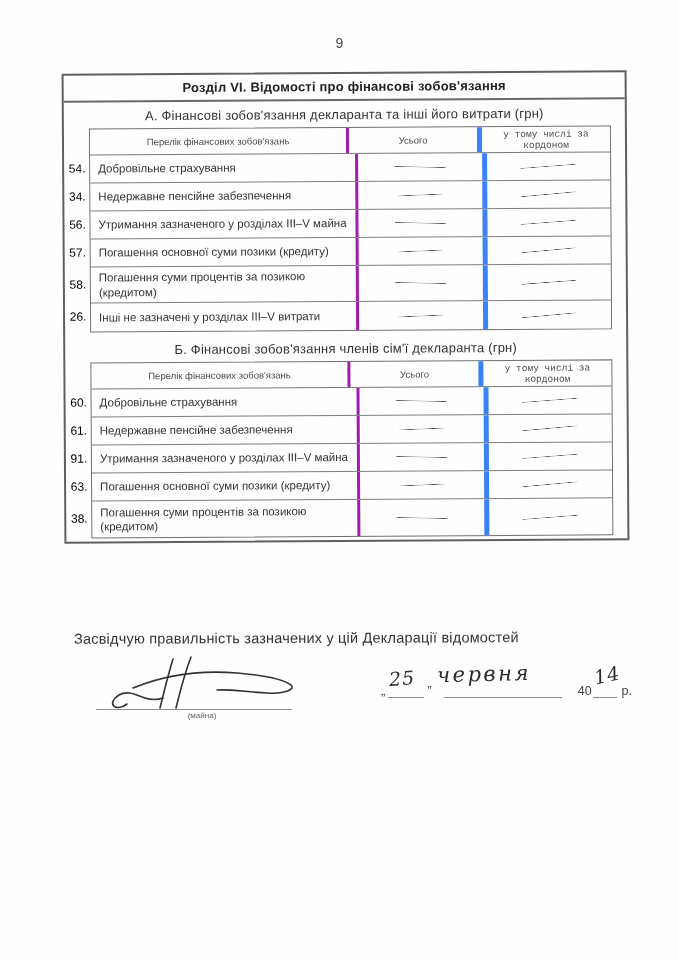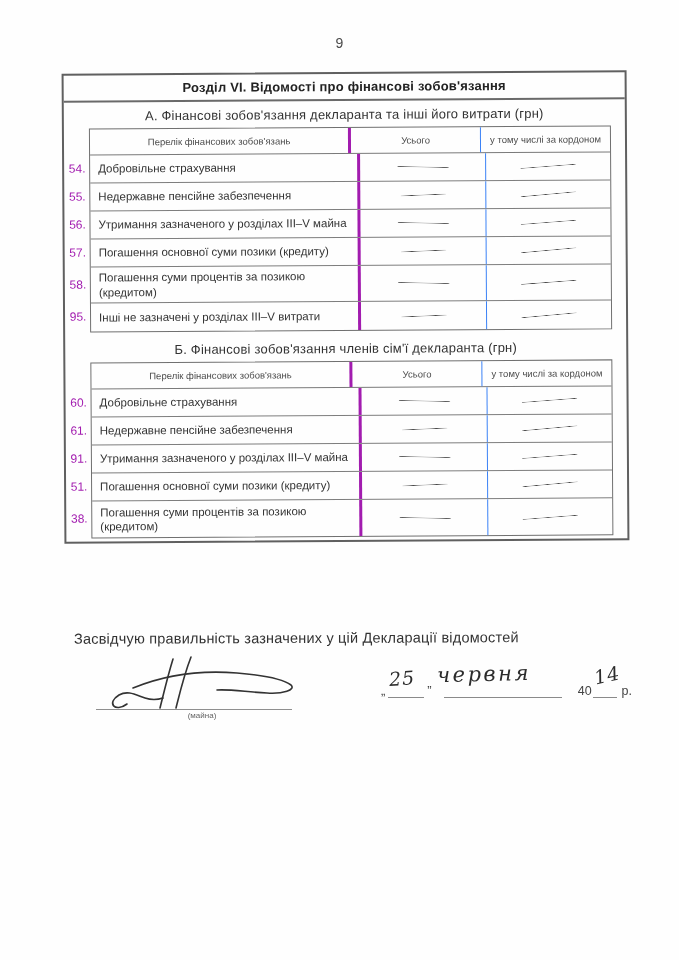--- a/index.html
+++ b/index.html
@@ -17,33 +17,33 @@
                   align-items:center; justify-content:center; font-weight:bold;
                   font-size:13px; color:#222; letter-spacing:0.2px; }
   .subheading { text-align:center; font-size:13px; color:#333; letter-spacing:0.2px; }
   .sub-a { margin-top:6px; }
   .sub-b { margin-top:10px; }
 
   
   .tblflex { display:flex; margin-top:5px; padding-left:1px; }
   .gutter { width:24px; flex:0 0 24px; display:flex; flex-direction:column; }
   .gcell { display:flex; align-items:center; justify-content:center;
-           font-size:12px; color:#a21caf; }
+           font-size:12px; color:#000000; }
   .g-h { height:26px; } .g-r { height:28px; } .g-t { height:36px; }
 
   .itable { flex:1 1 auto; margin-right:14px; border:1.5px solid #707070;
             display:flex; flex-direction:column; background:transparent; }
   .hrow, .trow { display:flex; }
   .hrow { height:26px; border-bottom:1px solid #7a7a7a; }
   .trow { height:28px; border-bottom:1px solid #7e7e7e; }
   .trow.tall { height:36px; }
   .itable .trow:last-child { border-bottom:none; }
 
   .c1 { flex:267 0 0; } .c2 { flex:129 0 0; border-left:3px solid #a21caf; }
-  .c3 { flex:129 0 0; border-left:1px solid #3b82f6; }
+  .c3 { flex:129 0 0; border-left:5px solid #3b82f6;font-family:Liberation Mono, monospace; }
   .hc { display:flex; align-items:center; justify-content:center; text-align:center;
         font-size:9.5px; color:#4c4c4c; padding:0 4px; }
   .cell { display:flex; align-items:center; }
   .label { font-size:11.5px; color:#343434; padding:0 2px 0 8px; line-height:1.25; }
   .val { justify-content:center; }
 
   
   .dash { display:inline-block; width:46px; height:0;
           border-top:1.7px solid #4a4a4a; border-radius:100%/5px; }
   .c3 .dash { width:56px; transform:rotate(-4deg); }
@@ -85,25 +85,25 @@
 
   <div class="docbox">
     <div class="docbox-title">Розділ VI. Відомості про фінансові зобов'язання</div>
 
     <div class="subheading sub-a">А. Фінансові зобов'язання декларанта та інші його витрати (грн)</div>
 
     <div class="tblflex">
       <div class="gutter">
         <div class="gcell g-h"></div>
         <div class="gcell g-r">54.</div>
-        <div class="gcell g-r">55.</div>
+        <div class="gcell g-r">34.</div>
         <div class="gcell g-r">56.</div>
         <div class="gcell g-r">57.</div>
         <div class="gcell g-t">58.</div>
-        <div class="gcell g-r">95.</div>
+        <div class="gcell g-r">26.</div>
       </div>
       <div class="itable">
         <div class="hrow">
           <div class="hc c1">Перелік фінансових зобов'язань</div>
           <div class="hc c2">Усього</div>
           <div class="hc c3">у тому числі за кордоном</div>
         </div>
         <div class="trow">
           <div class="cell c1 label">Добровільне страхування</div>
           <div class="cell c2 val">
@@ -162,21 +162,21 @@
     </div>
 
     <div class="subheading sub-b">Б. Фінансові зобов'язання членів сім'ї декларанта (грн)</div>
 
     <div class="tblflex">
       <div class="gutter">
         <div class="gcell g-h"></div>
         <div class="gcell g-r">60.</div>
         <div class="gcell g-r">61.</div>
         <div class="gcell g-r">91.</div>
-        <div class="gcell g-r">51.</div>
+        <div class="gcell g-r">63.</div>
         <div class="gcell g-t">38.</div>
       </div>
       <div class="itable">
         <div class="hrow">
           <div class="hc c1">Перелік фінансових зобов'язань</div>
           <div class="hc c2">Усього</div>
           <div class="hc c3">у тому числі за кордоном</div>
         </div>
         <div class="trow">
           <div class="cell c1 label">Добровільне страхування</div>

